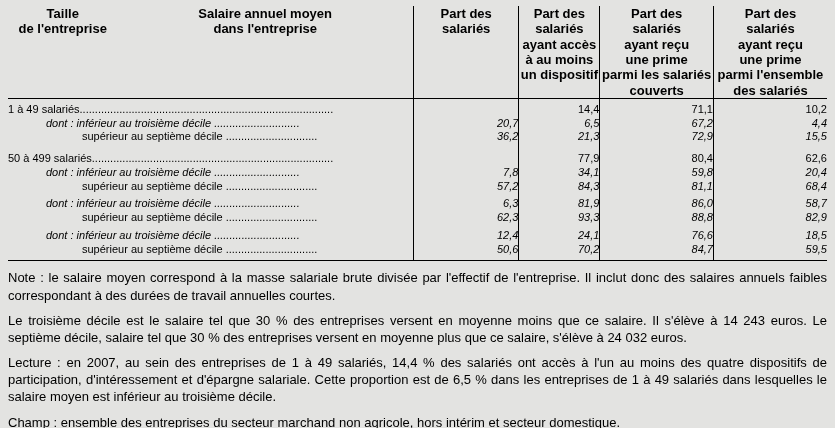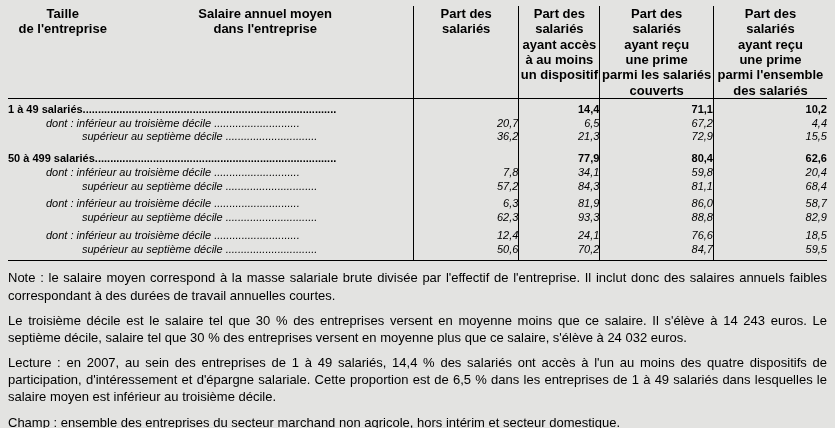--- a/index.html
+++ b/index.html
@@ -70,36 +70,34 @@
     padding-right: 26px;
   }
   td.num.plain {
     font-style: normal;
   }
   td.vline {
     border-left: 1px solid #000;
   }
   tr.group-first td {
     padding-top: 4px;
-    font-weight: bold;
   }
   tr.group-last td {
     padding-bottom: 4px;
   }
   tr.sep td {
     border-top: 1px solid #000;
   }
   .dont {
     font-style: italic;
     display: inline-block;
     padding-left: 38px;
     text-align: right;
   }
   .sub {
-    font-style: italic;
     display: inline-block;
     padding-left: 74px;
   }
 
   .notes {
     width: 819px;
     margin: 0 auto;
     padding-top: 8px;
     font-size: 13px;
     line-height: 1.32;

